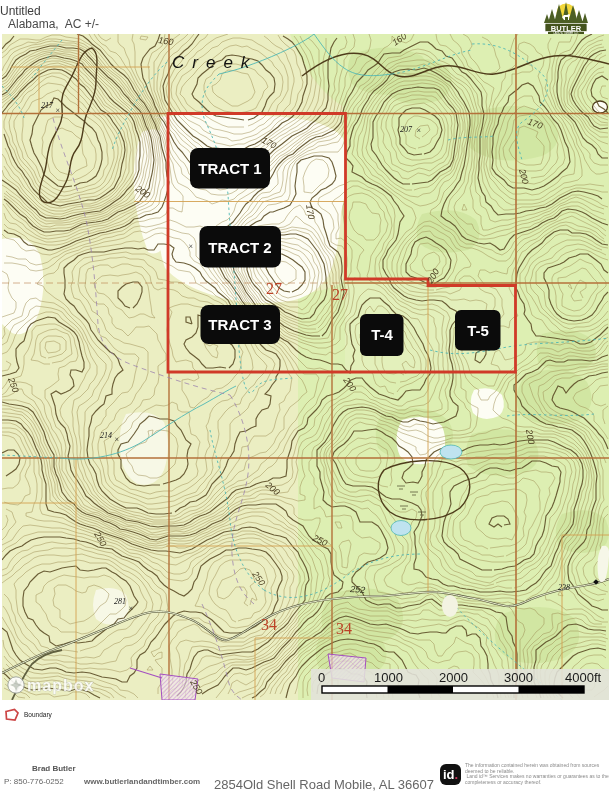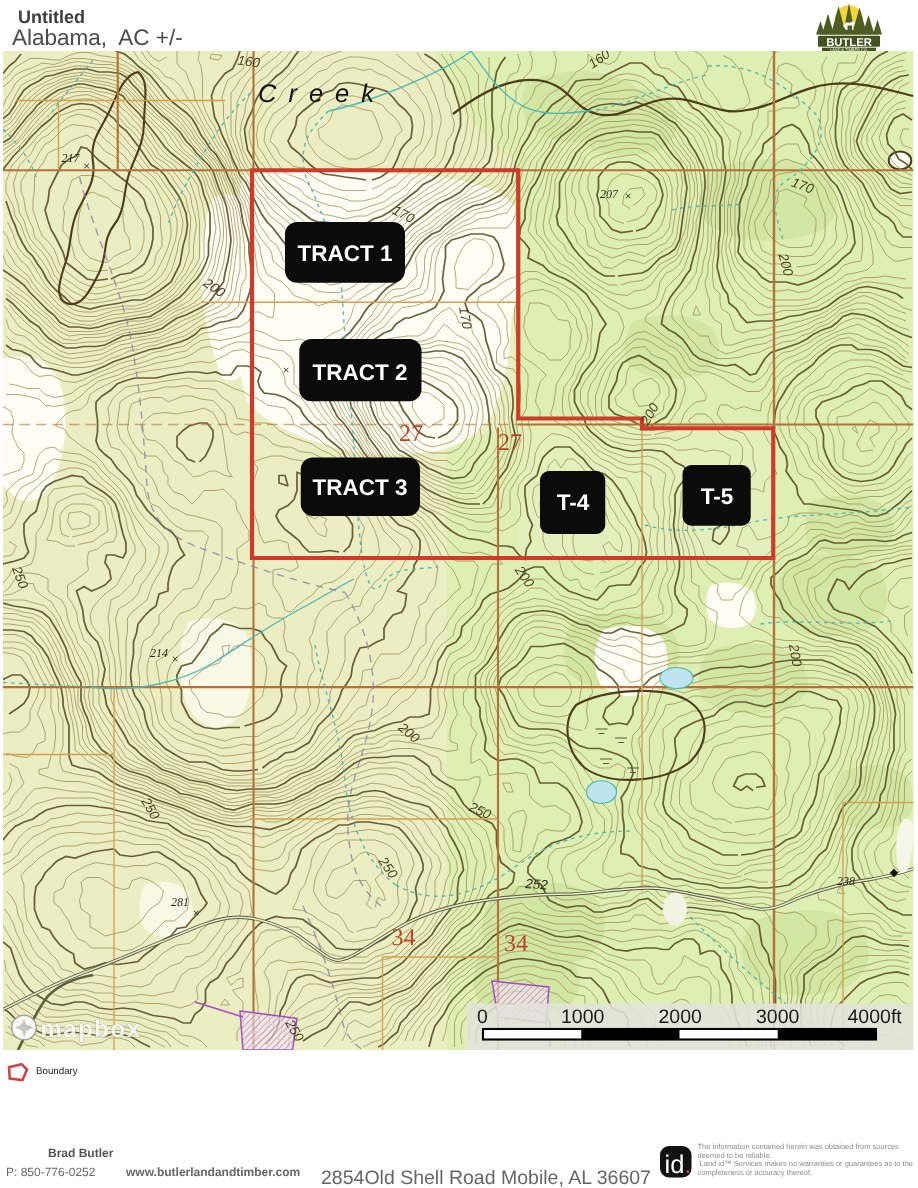--- a/index.html
+++ b/index.html
@@ -2,23 +2,23 @@
 <html><head><meta charset="utf-8">
 <style>
   html,body { margin:0; padding:0; background:#ffffff; }
   body { width:612px; height:792px; position:relative; overflow:hidden;
          font-family:"Liberation Sans", sans-serif; }
   .abs { position:absolute; }
   svg text { font-family:"Liberation Sans", sans-serif; }
 </style></head>
 <body>
 
-<div class="abs" style="left:12px;top:4px;font-size:12px;font-weight:bold;color:#3d3d3d;">Untitled</div>
-
-<div class="abs" style="left:8px;top:17px;font-size:15px;color:#4a4a4a;">Alabama,&nbsp; AC +/-</div>
+<div class="abs" style="left:0;top:4px;font-size:12px;font-weight:normal;color:#3d3d3d;">Untitled</div>
+
+<div class="abs" style="left:8px;top:17px;font-size:12px;color:#4a4a4a;">Alabama,&nbsp; AC +/-</div>
 
 <svg class="abs" style="left:542px;top:1px;" width="48" height="33" viewBox="0 0 48 33">
   <circle cx="24" cy="12" r="9.5" fill="#f2d73a"></circle>
   <g fill="#4c5e24">
     <path d="M6 22 L10 8 L14 22 Z"></path>
       <path d="M12 22 L17 3 L22 22 Z"></path>
     <path d="M20 22 L24 1 L28 22 Z"></path>
       <path d="M26 22 L31 4 L36 22 Z"></path>
     <path d="M33 22 L37 9 L41 22 Z"></path>
       <path d="M2 22 L5 13 L8 22 Z"></path>
@@ -494,16 +494,16 @@
 
 <div class="abs" style="left:4px;top:764px;font-size:8px;font-weight:bold;color:#555;padding-left:28px;">Brad Butler</div>
 
 <div class="abs" style="left:4px;top:777px;font-size:8px;color:#666;text-align:right;">P: 850-776-0252</div>
 
 <div class="abs" style="left:84px;top:777px;font-size:8px;color:#666;font-weight:bold;">www.butlerlandandtimber.com</div>
 
 <div class="abs" style="left:214px;top:777px;font-size:13px;color:#666;">2854Old Shell Road Mobile, AL 36607</div>
 
 <div class="abs" style="left:440px;top:764px;width:21px;height:21px;background:#111;border-radius:6px;">
-  <div style="position:absolute;left:3px;top:3px;font-size:17px;font-weight:normal;color:#fff;">id<span style="color:#c8355c;">.</span></div>
+  <div style="position:absolute;left:3px;top:3px;font-size:13px;font-weight:bold;color:#fff;">id<span style="color:#c8355c;">.</span></div>
 </div>
 
 <div class="abs" style="left:465px;top:763px;width:145px;font-size:5px;line-height:5.6px;color:#8a8a8a;">The information contained herein was obtained from sources<br>deemed to be reliable.<br>&nbsp;Land id™ Services makes no warranties or guarantees as to the<br>completeness or accuracy thereof.</div>
 
 </body></html>

